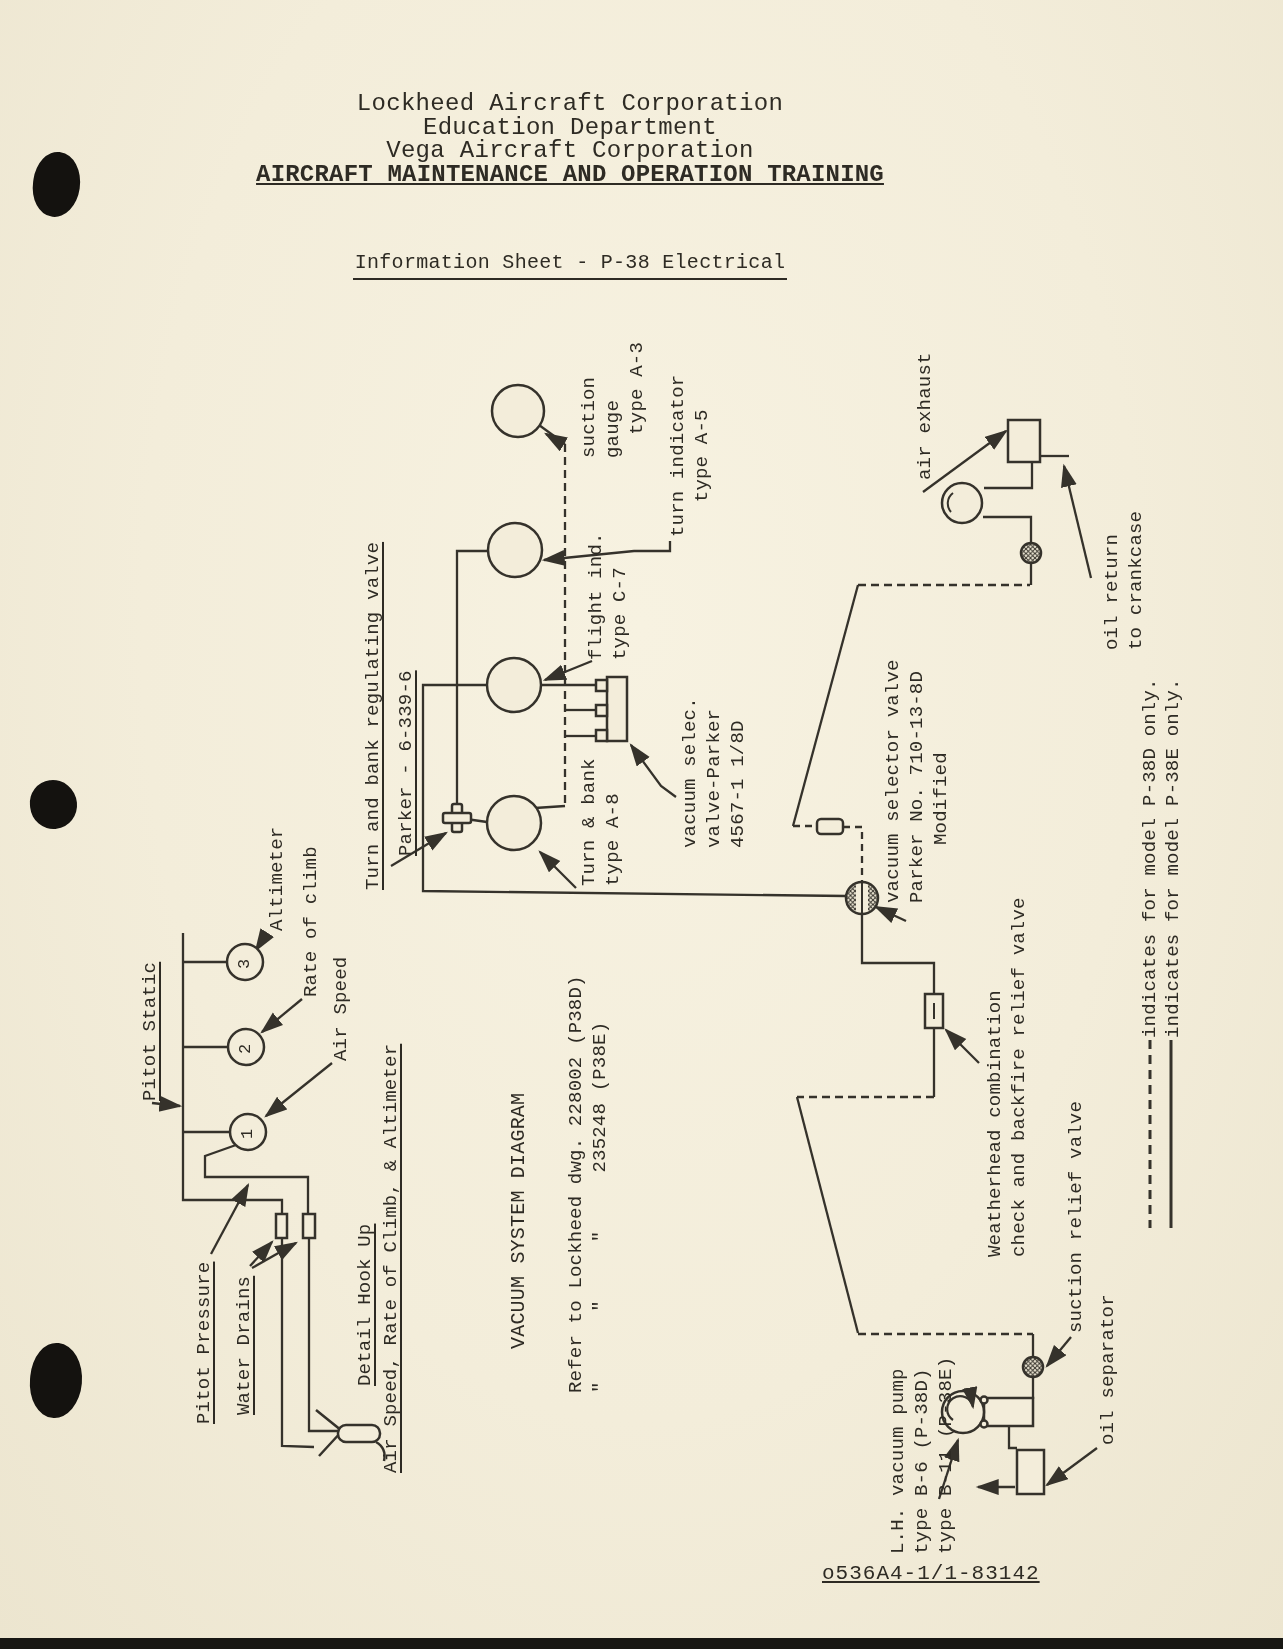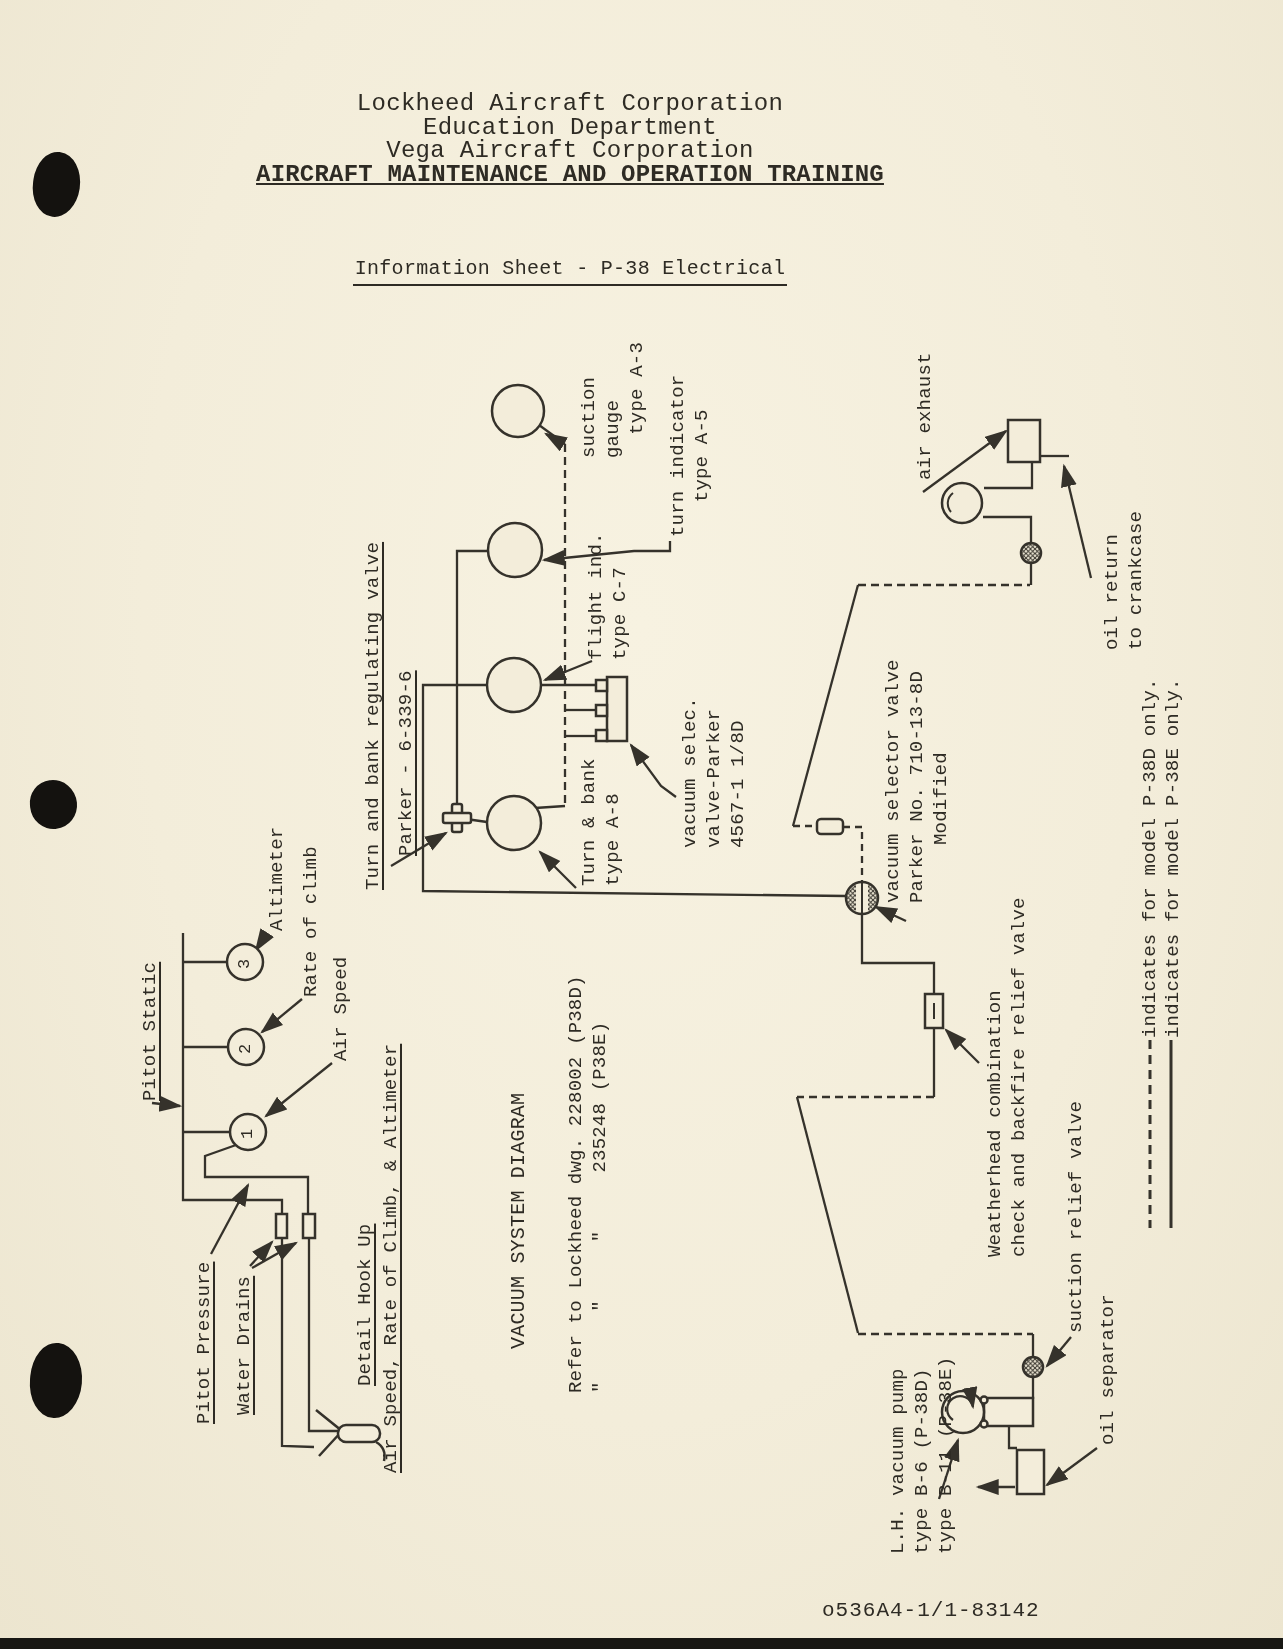--- a/index.html
+++ b/index.html
@@ -8,30 +8,30 @@
     background:radial-gradient(ellipse at 50% 38%, #f7f2e1 0%, #f3edda 55%, #ece5cf 100%);
     font-family:"Liberation Mono","DejaVu Sans Mono",monospace;
     color:#2e2b24;
   }
   .hole{position:absolute;background:#14120f;border-radius:48% 52% 50% 50%;}
   .hole1{left:33px;top:152px;width:47px;height:65px;transform:rotate(8deg);}
   .hole2{left:30px;top:780px;width:47px;height:49px;transform:rotate(-6deg);}
   .hole3{left:30px;top:1343px;width:52px;height:75px;transform:rotate(5deg);}
   .header{position:absolute;left:0;top:92px;width:1140px;text-align:center;font-size:24px;line-height:23.5px;letter-spacing:.3px;}
   .header .caps{font-weight:bold;letter-spacing:.2px;text-decoration:underline;}
-  .title-row{position:absolute;left:0;top:257px;width:1140px;text-align:center;font-size:20px;}
+  .title-row{position:absolute;left:0;top:251px;width:1140px;text-align:center;font-size:20px;}
   .title-row span{display:inline-block;border-bottom:2px solid #2e2b24;padding:0 2px 4px 2px;letter-spacing:.3px;}
   .rlabel{
     position:absolute;transform:rotate(-90deg);transform-origin:0 0;
     font-size:19px;line-height:24px;white-space:pre;letter-spacing:.2px;
   }
   .ul{text-decoration:underline;text-decoration-thickness:2px;text-underline-offset:4px;}
   .cap{font-size:20px;}
   .gnum{font-size:17px;line-height:18px;}
-  .footer-code{position:absolute;left:822px;top:1599px;font-size:21px;letter-spacing:1px;}
+  .footer-code{position:absolute;left:822px;top:1562px;font-size:21px;letter-spacing:1px;text-decoration:underline;}
   .bottom-strip{position:absolute;left:0;top:1638px;width:1283px;height:11px;background:#181713;}
   svg.lines{position:absolute;left:0;top:0;}
 </style>
 </head>
 <body>
 
 <div class="page">
 
   <div class="hole hole1"></div>
   <div class="hole hole2"></div>

